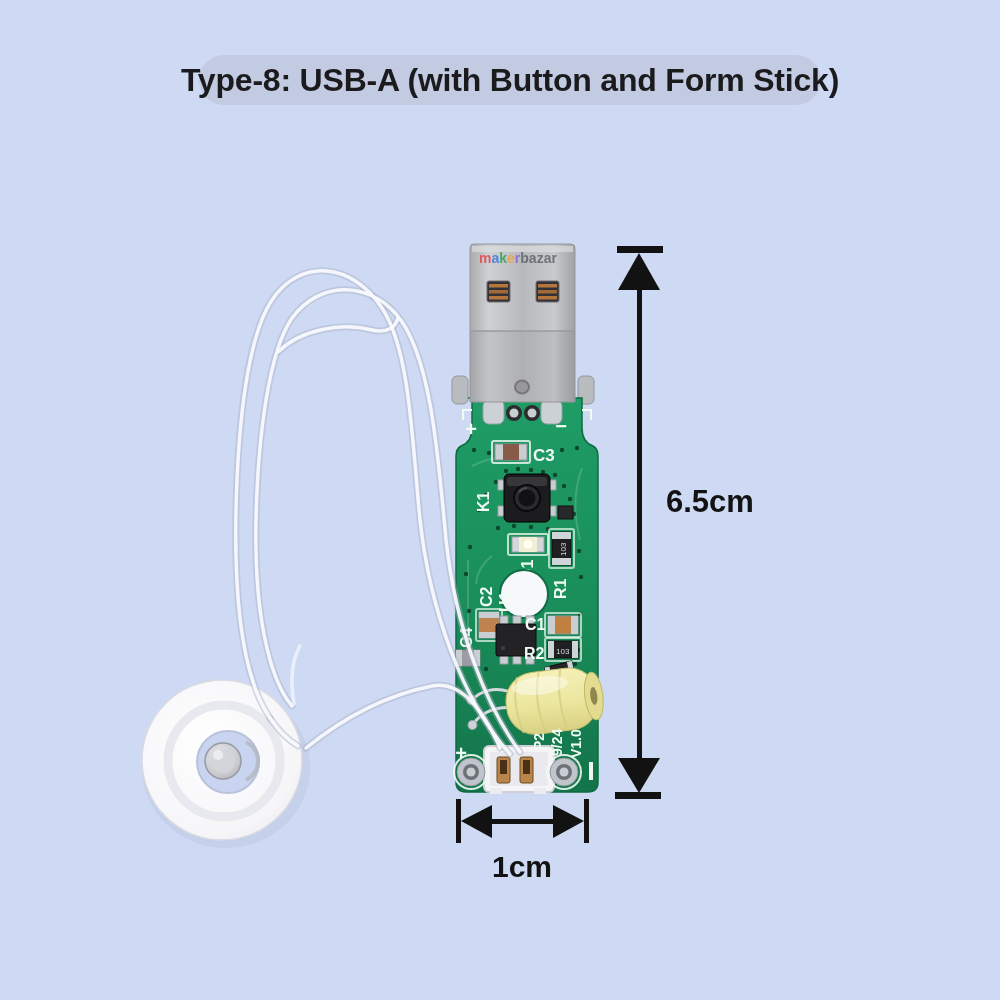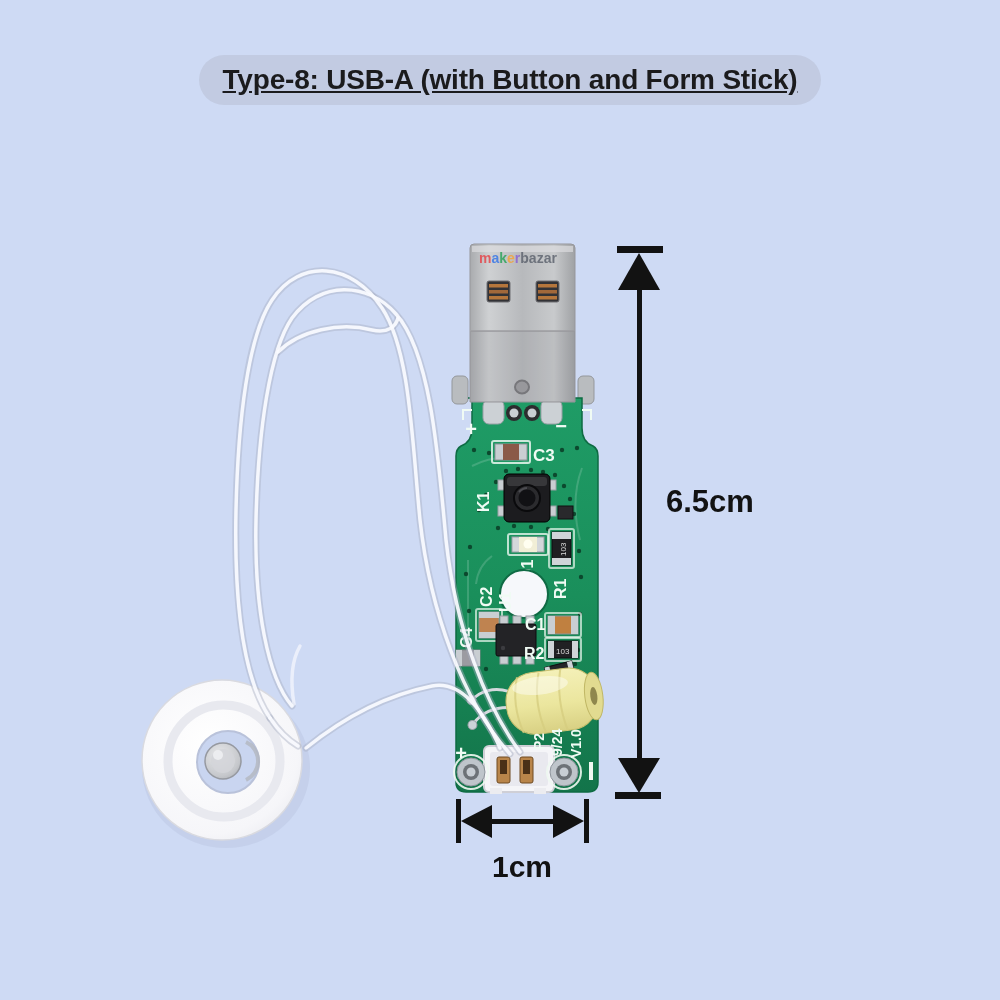--- a/index.html
+++ b/index.html
@@ -8,23 +8,22 @@
     background:#cedaf4;
     font-family:"Liberation Sans", sans-serif;
   }
   .stage{position:absolute;inset:0;}
   .title-pill{
     position:absolute;left:199px;top:55px;width:622px;height:50px;
     background:#c2cbe2;border-radius:25px;
     display:flex;align-items:center;justify-content:center;
   }
   .title-pill span{
-    font-size:28px;font-weight:bold;color:#1b1b1d;letter-spacing:-0.2px;
+    font-size:32px;font-weight:bold;color:#1b1b1d;letter-spacing:-0.2px;
     white-space:nowrap;
-    text-decoration:underline;
   }
   svg{position:absolute;left:0;top:0;}
   .sk{fill:#f0fbf4;font-weight:bold;}
   .dim{fill:#121212;font-weight:bold;}
 </style>
 </head>
 <body>
 
 <div class="stage">
 

